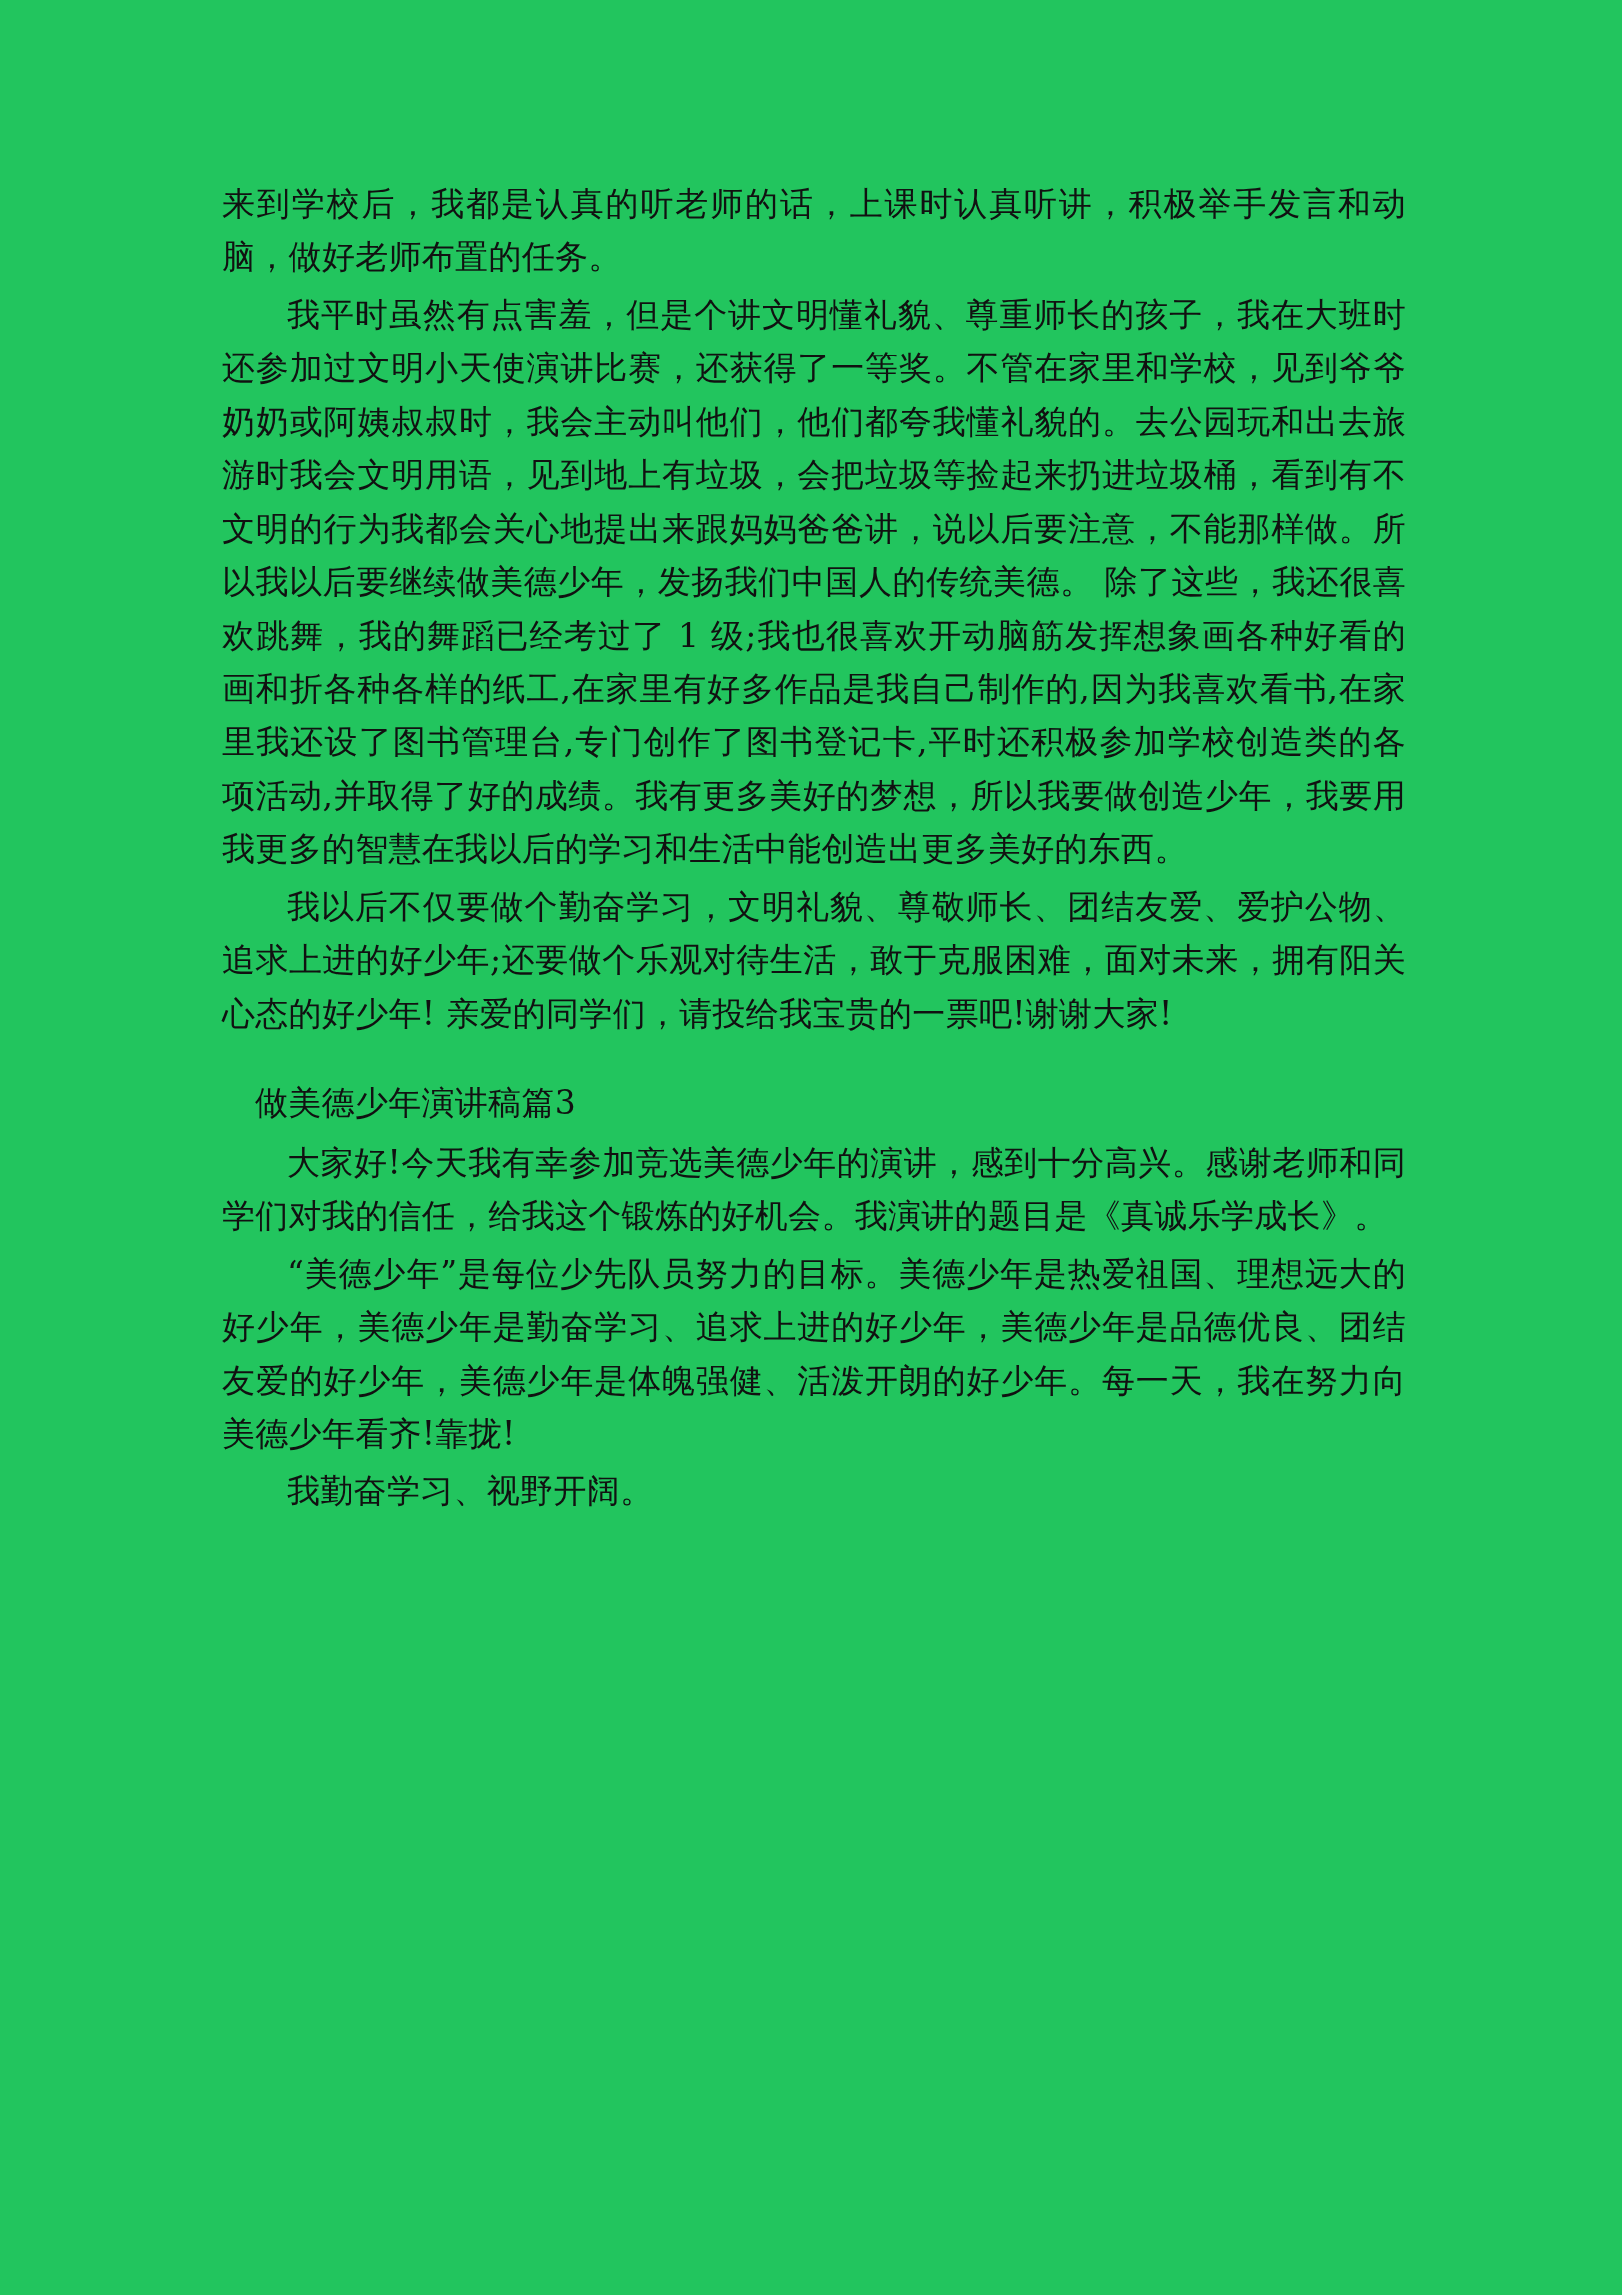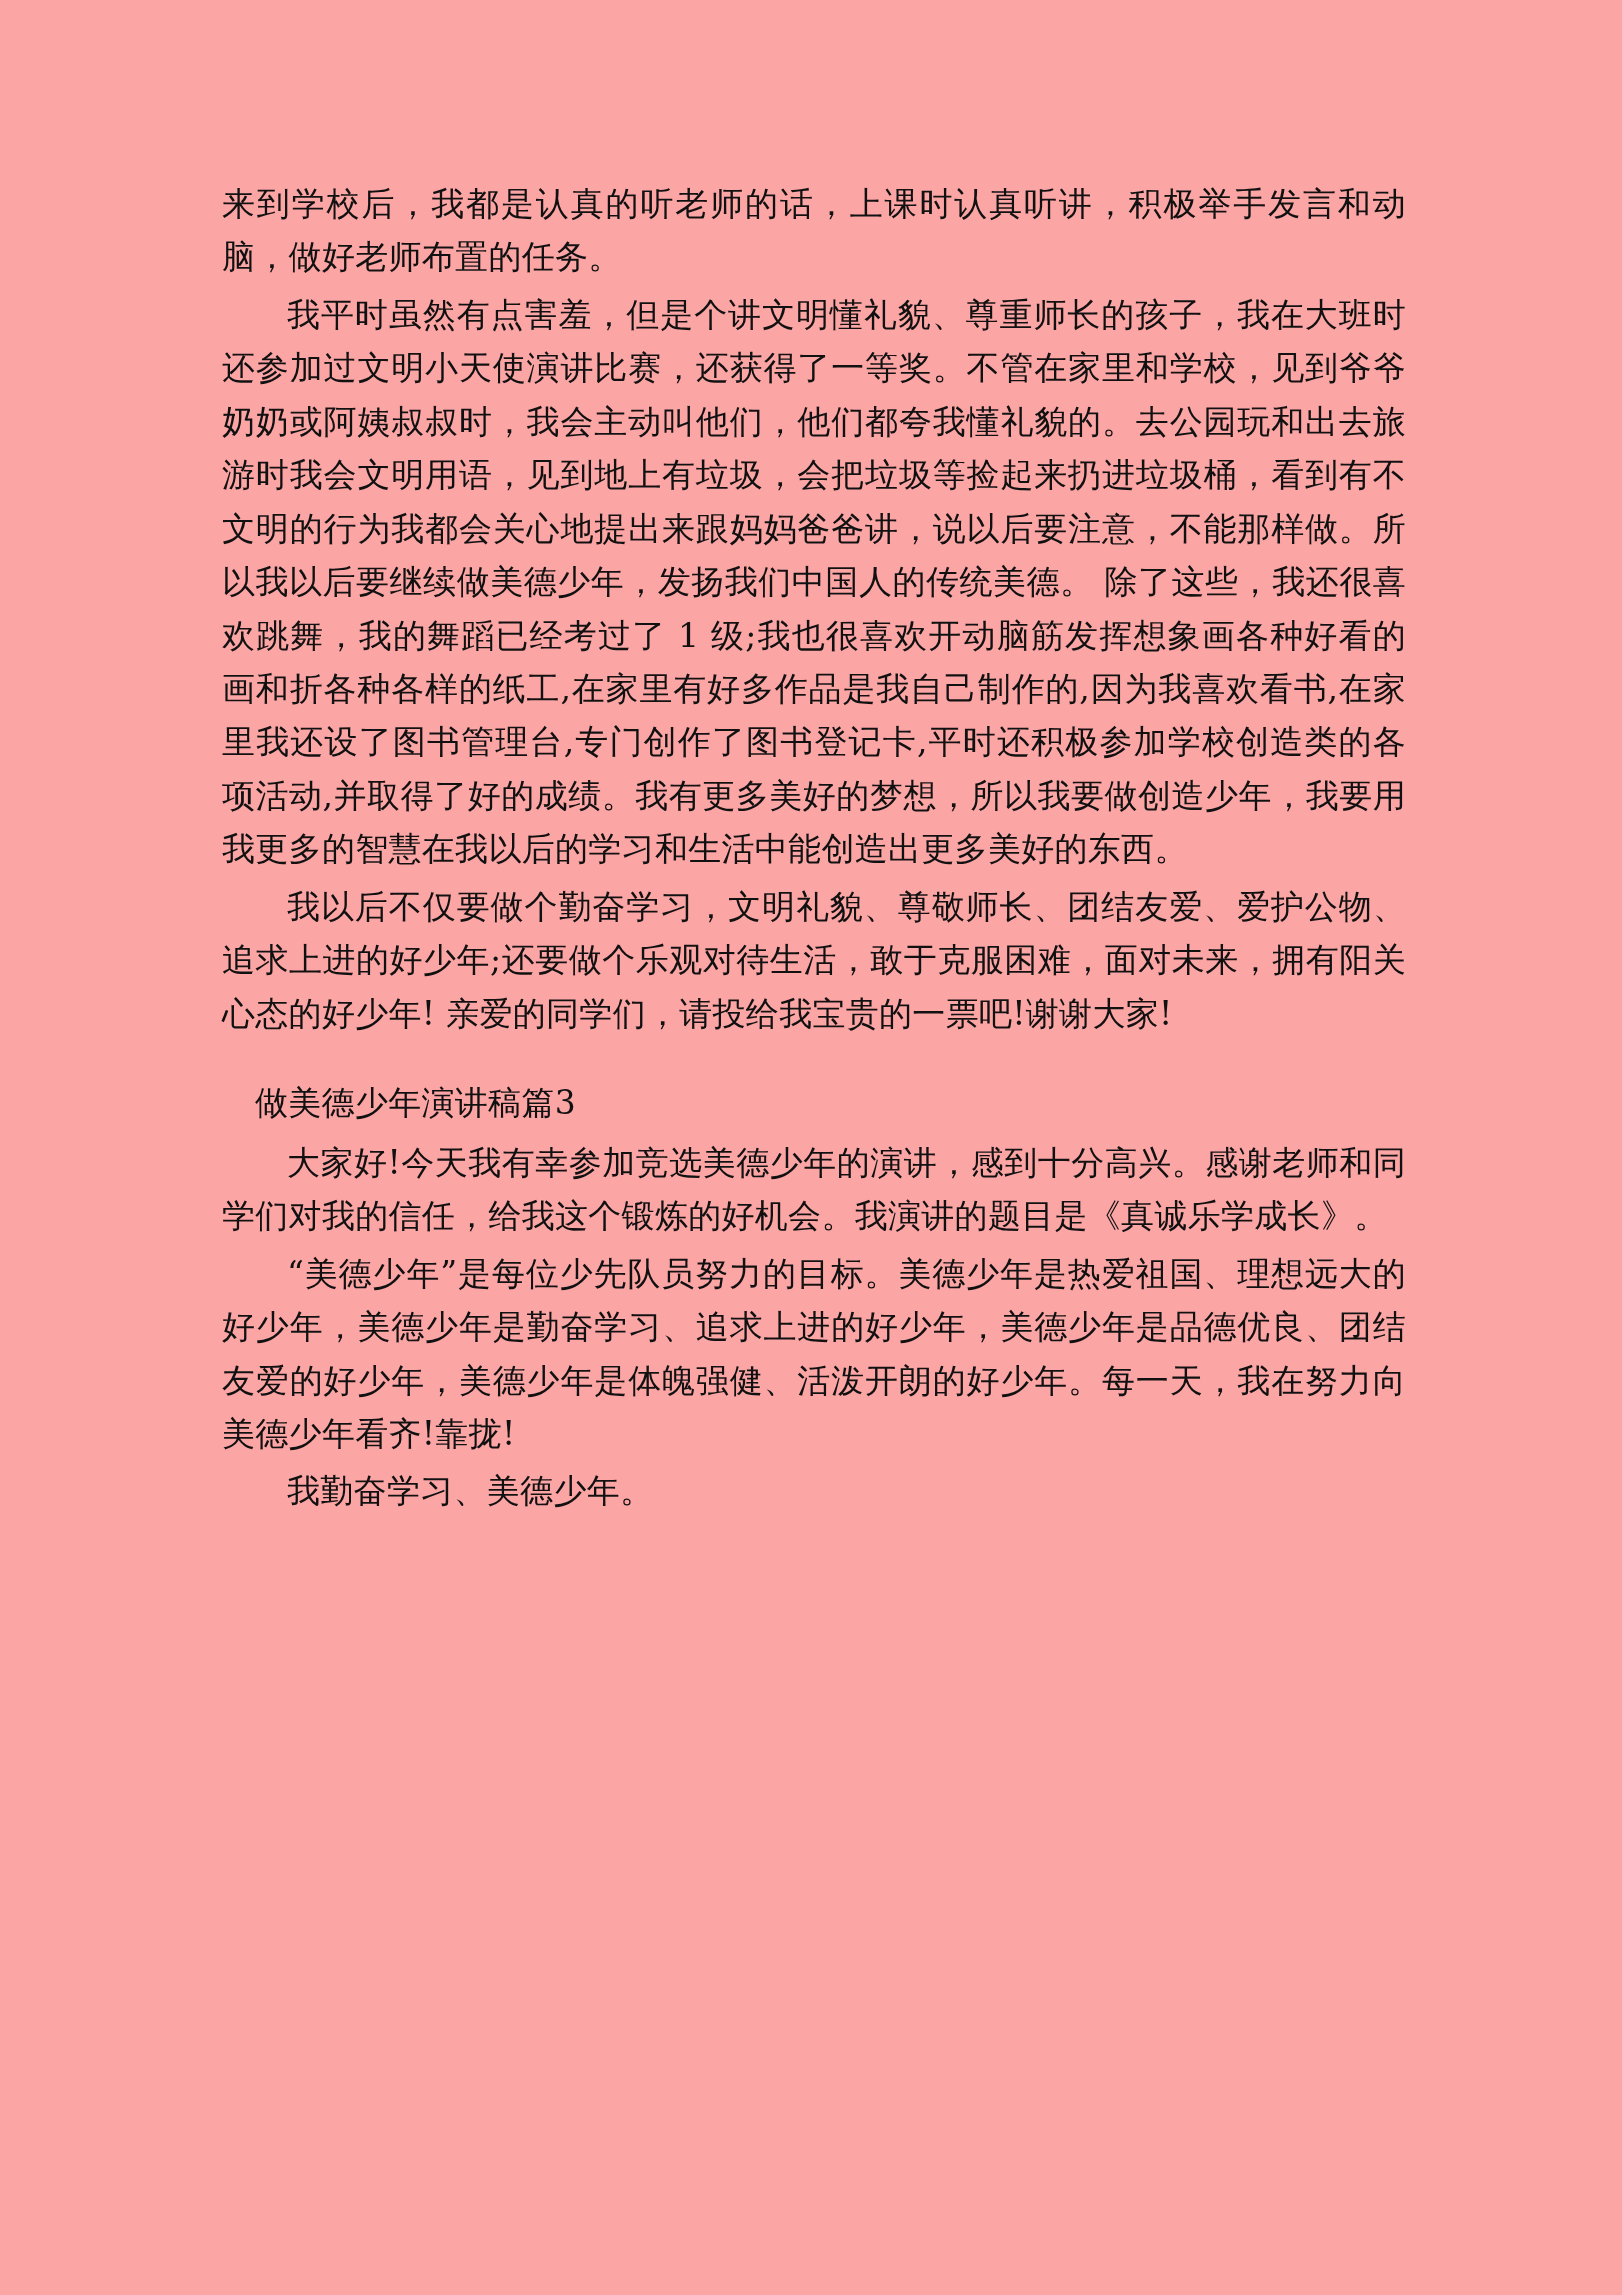--- a/index.html
+++ b/index.html
@@ -3,21 +3,21 @@
 <meta charset="utf-8">
 <style>
   html, body {
     margin: 0;
     padding: 0;
     background: #ffffff;
   }
   .page {
     width: 1623px;
     height: 2295px;
-    background: #fca5a5;
+    background: #22c55e;
     position: relative;
     box-sizing: border-box;
     overflow: hidden;
   }
   .content {
     position: absolute;
     left: 222px;
     top: 177px;
     width: 1184px;
   }
@@ -49,16 +49,16 @@
 <body>
 
 <div class="page">
   <div class="content">
     <p class="doc-p noindent">来到学校后，我都是认真的听老师的话，上课时认真听讲，积极举手发言和动脑，做好老师布置的任务。</p>
     <p class="doc-p indent">我平时虽然有点害羞，但是个讲文明懂礼貌、尊重师长的孩子，我在大班时还参加过文明小天使演讲比赛，还获得了一等奖。不管在家里和学校，见到爷爷奶奶或阿姨叔叔时，我会主动叫他们，他们都夸我懂礼貌的。去公园玩和出去旅游时我会文明用语，见到地上有垃圾，会把垃圾等捡起来扔进垃圾桶，看到有不文明的行为我都会关心地提出来跟妈妈爸爸讲，说以后要注意，不能那样做。所以我以后要继续做美德少年，发扬我们中国人的传统美德。 除了这些，我还很喜欢跳舞，我的舞蹈已经考过了 1 级;我也很喜欢开动脑筋发挥想象画各种好看的画和折各种各样的纸工,在家里有好多作品是我自己制作的,因为我喜欢看书,在家里我还设了图书管理台,专门创作了图书登记卡,平时还积极参加学校创造类的各项活动,并取得了好的成绩。我有更多美好的梦想，所以我要做创造少年，我要用我更多的智慧在我以后的学习和生活中能创造出更多美好的东西。</p>
     <p class="doc-p indent">我以后不仅要做个勤奋学习，文明礼貌、尊敬师长、团结友爱、爱护公物、追求上进的好少年;还要做个乐观对待生活，敢于克服困难，面对未来，拥有阳关心态的好少年! 亲爱的同学们，请投给我宝贵的一票吧!谢谢大家!</p>
     <p class="doc-p heading gap-small">做美德少年演讲稿篇3</p>
     <p class="doc-p indent">大家好!今天我有幸参加竞选美德少年的演讲，感到十分高兴。感谢老师和同学们对我的信任，给我这个锻炼的好机会。我演讲的题目是《真诚乐学成长》。</p>
     <p class="doc-p indent">“美德少年”是每位少先队员努力的目标。美德少年是热爱祖国、理想远大的好少年，美德少年是勤奋学习、追求上进的好少年，美德少年是品德优良、团结友爱的好少年，美德少年是体魄强健、活泼开朗的好少年。每一天，我在努力向美德少年看齐!靠拢!</p>
-    <p class="doc-p indent">我勤奋学习、美德少年。</p>
+    <p class="doc-p indent">我勤奋学习、视野开阔。</p>
   </div>
 </div>
 
 
 </body></html>

